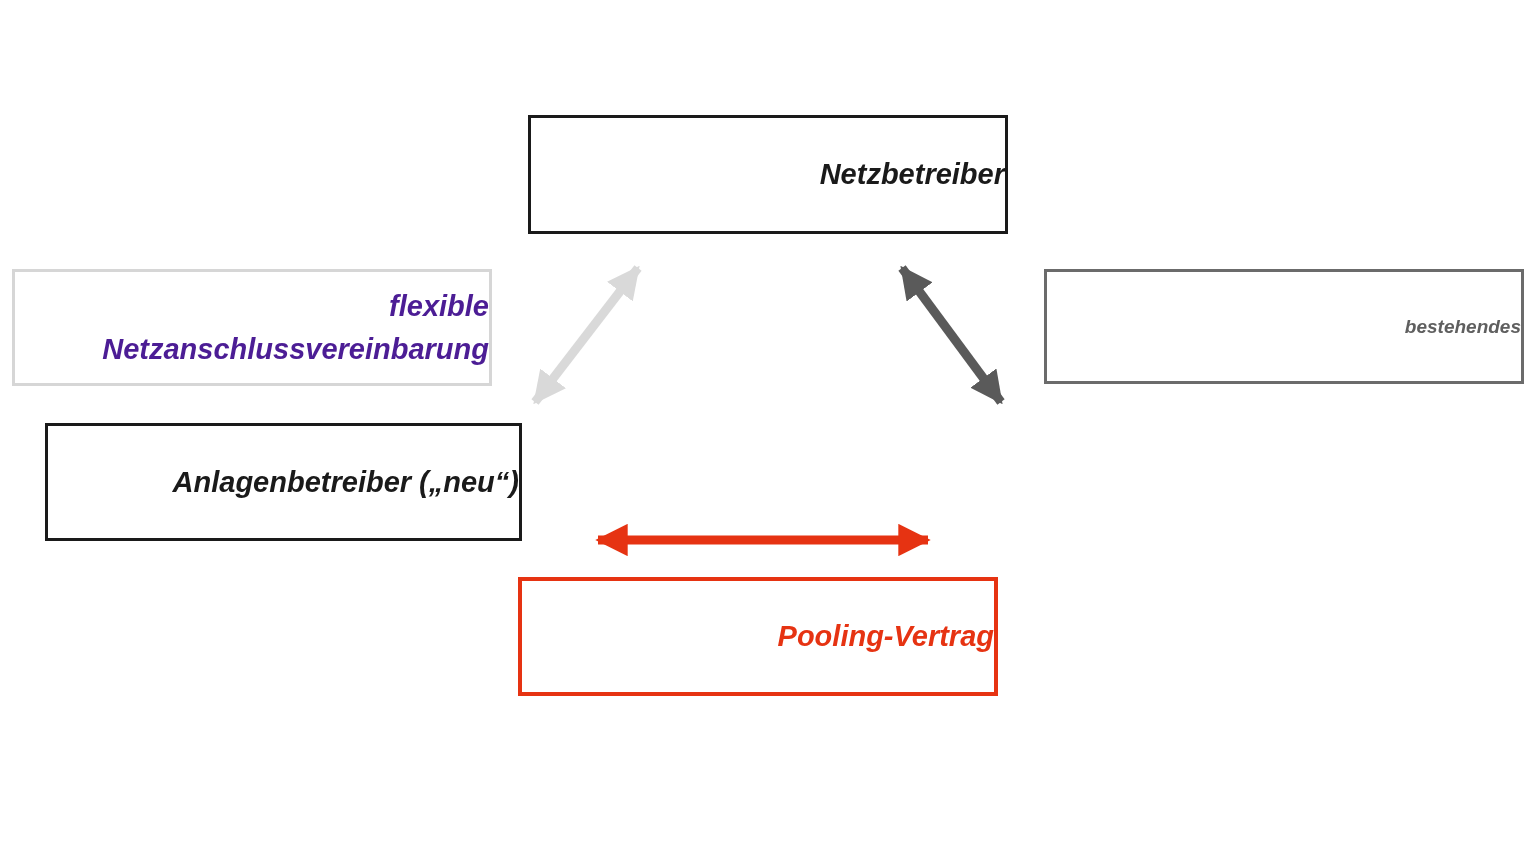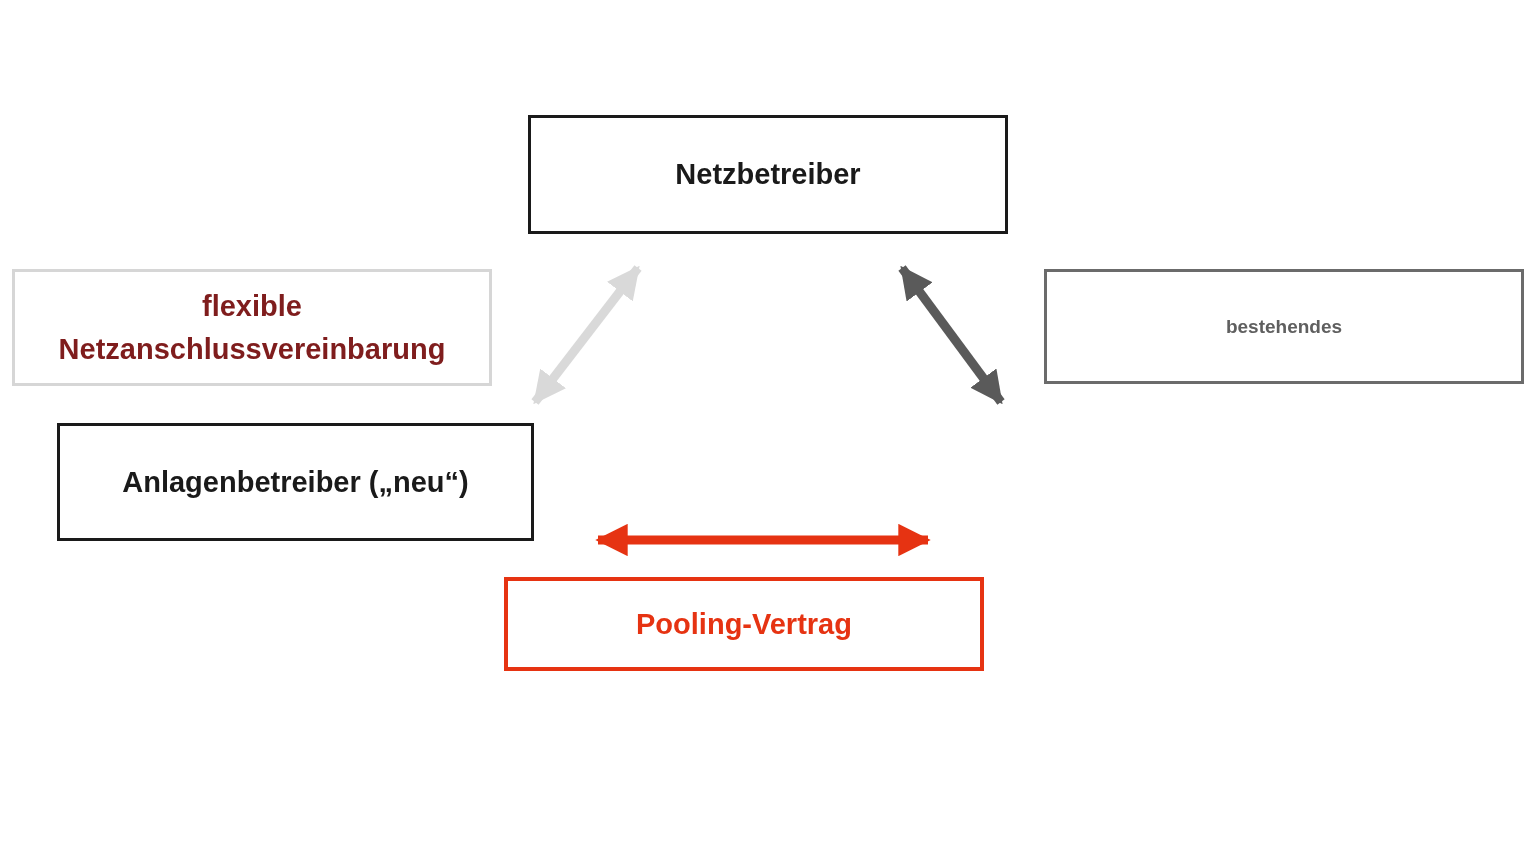--- a/index.html
+++ b/index.html
@@ -14,55 +14,56 @@
     position: relative;
     width: 1536px;
     height: 864px;
     background: #ffffff;
     overflow: hidden;
   }
   .box {
     position: absolute;
     display: flex;
     flex-direction: column;
-    align-items: center;
+    align-items: flex-end;
     justify-content: center;
     text-align: center;
     font-weight: bold;
     background: #ffffff;
     box-sizing: border-box;
+    font-style: italic;
   }
   .box-black {
     border: 3px solid #1a1a1a;
     color: #1a1a1a;
     font-size: 29px;
   }
   .box-light {
     border: 3px solid #d6d6d6;
-    color: #7f1d1d;
+    color: #4c1d95;
     font-size: 29px;
     line-height: 1.45;
   }
   .box-dark {
     border: 3px solid #6b6b6b;
     color: #5f5f5f;
     font-size: 19px;
     line-height: 1.45;
   }
   .box-red {
     border: 4px solid #e63312;
     color: #e63312;
     font-size: 29px;
   }
   #node-netzbetreiber   { left: 528px;  top: 115px; width: 480px; height: 119px; }
   #node-flexible        { left: 12px;   top: 269px; width: 480px; height: 117px; }
   #node-bestehendes     { left: 1044px; top: 269px; width: 480px; height: 115px; }
-  #node-anlagen-neu     { left: 45px;   top: 423px; width: 477px; height: 118px; margin-left: 12px; }
+  #node-anlagen-neu     { left: 45px;   top: 423px; width: 477px; height: 118px; }
   #node-anlagen-alt     { left: 1012px; top: 423px; width: 480px; height: 118px; }
-  #node-pooling         { left: 504px;  top: 577px; width: 480px; height: 94px; }
+  #node-pooling         { left: 518px;  top: 577px; width: 480px; height: 119px; }
   svg.arrows {
     position: absolute;
     left: 0;
     top: 0;
     width: 1536px;
     height: 864px;
     pointer-events: none;
   }
 </style>
 </head>

